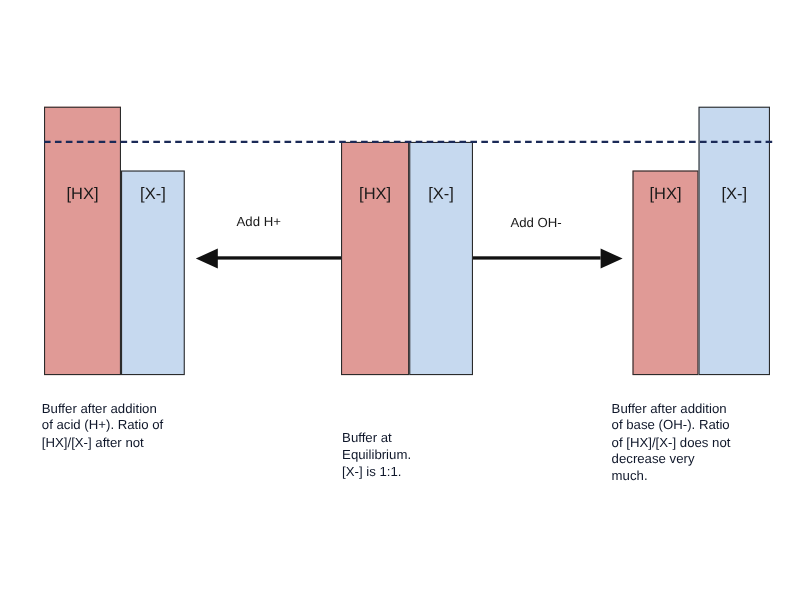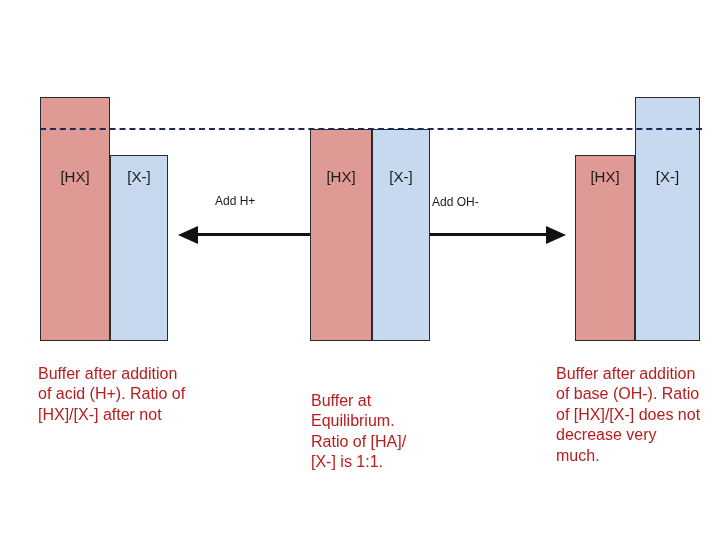--- a/index.html
+++ b/index.html
@@ -59,23 +59,23 @@
     position: absolute;
     font-size: 12px;
     color: #1a1a1a;
     white-space: nowrap;
     font-family: "Liberation Sans", sans-serif;
     text-align: right;
   }
 
   .caption {
     position: absolute;
-    font-size: 16px;
+    font-size: 12px;
     line-height: 1.28;
-    color: #b91c1c;
+    color: #0f172a;
     font-family: "Liberation Sans", sans-serif;
   }
 </style>
 </head>
 <body>
 
 <div id="canvas">
 
   <div class="bar acid" style="left:40px; top:97px; width:70px; height:244px;">
     <span class="bar-label" style="margin-top:70px;">[HX]</span>
@@ -102,32 +102,31 @@
   </div>
 
   <div class="dashed-line" style="left:40px; top:128px; width:662px;"></div>
 
   <div class="arrow-line" style="left:196px; top:233px; width:114px;"></div>
   <div class="arrow-head left" style="left:178px; top:226px;"></div>
   <div class="arrow-label" style="left:215px; top:194px;">Add H+</div>
 
   <div class="arrow-line" style="left:430px; top:233px; width:116px;"></div>
   <div class="arrow-head right" style="left:546px; top:226px;"></div>
-  <div class="arrow-label" style="left:432px; top:195px;">Add OH-</div>
+  <div class="arrow-label" style="left:464px; top:195px;">Add OH-</div>
 
   <div class="caption" style="left:38px; top:364px; width:195px;">
     <div>Buffer after addition</div>
     <div>of acid (H+). Ratio of</div>
     <div>[HX]/[X-] after not</div>
   </div>
 
   <div class="caption" style="left:311px; top:360px; width:130px;margin-top:31px;">
     <div>Buffer at</div>
     <div>Equilibrium.</div>
-    <div>Ratio of [HA]/</div>
     <div>[X-] is 1:1.</div>
   </div>
 
   <div class="caption" style="left:556px; top:364px; width:180px;">
     <div>Buffer after addition</div>
     <div>of base (OH-). Ratio</div>
     <div>of [HX]/[X-] does not</div>
     <div>decrease very</div>
     <div>much.</div>
   </div>

